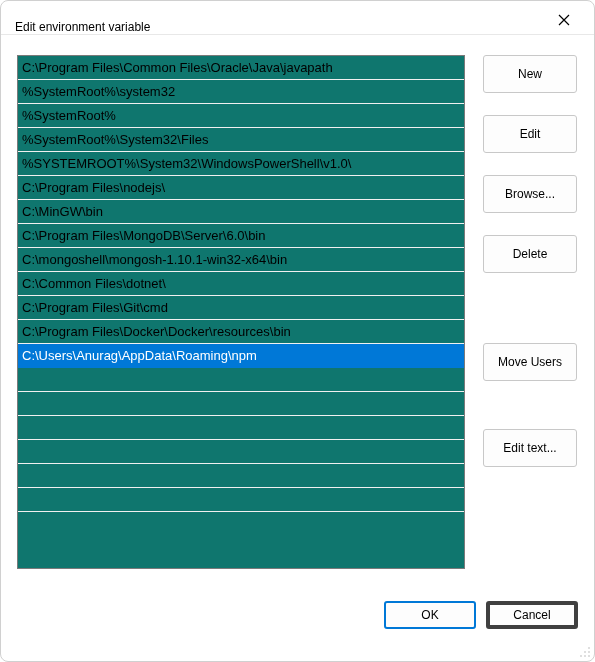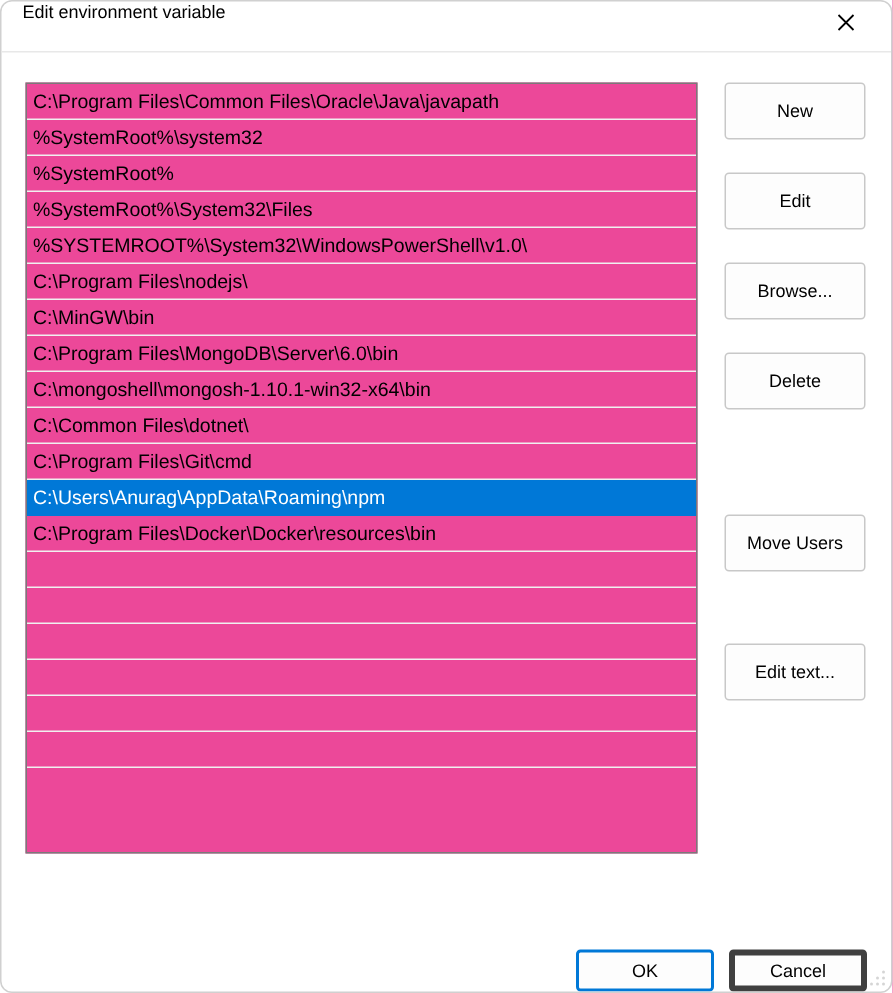--- a/index.html
+++ b/index.html
@@ -9,21 +9,21 @@
       background: #ffffff;
       width: 595px;
       height: 662px;
       overflow: hidden;
       border: 1px solid #d0d0d0;
       border-radius: 8px;
       position: relative;
     }
     .titlebar {
       display: flex;
-      align-items: flex-start;
+      align-items: flex-end;
       justify-content: space-between;
       height: 34px;
       padding: 0 10px 0 14px;
       border-bottom: 1px solid #e8e8e8;
     }
     .title { font-size: 12px; color: #000; }
     .close-btn {
       width: 40px;
       height: 28px;
       display: flex;
@@ -36,21 +36,21 @@
     .close-btn svg { width: 12px; height: 12px; }
     .content {
       display: flex;
       padding: 20px 16px 14px 16px;
       gap: 18px;
     }
     .list {
       width: 448px;
       height: 514px;
       border: 1px solid #7a7a7a;
-      background: #ec4899;
+      background: #0f766e;
       overflow: hidden;
     }
     .row {
       height: 24px;
       line-height: 24px;
       padding: 0 4px;
       font-size: 13px;
       white-space: nowrap;
       overflow: hidden;
       text-overflow: clip;
@@ -76,21 +76,21 @@
       border-radius: 3px;
       font-size: 12px;
       cursor: pointer;
       padding: 0 4px;
       white-space: nowrap;
     }
     .gap-sm { height: 22px; }
     .gap-md { height: 48px; }
     .footer {
       position: absolute;
-      bottom: 0;
+      bottom: 32px;
       right: 16px;
       display: flex;
       gap: 10px;
     }
     .footer-btn {
       width: 92px;
       height: 28px;
       border: 4px solid #404040;
       background: #fdfdfd;
       border-radius: 3px;
@@ -125,22 +125,22 @@
       <div class="row">%SystemRoot%\system32</div>
       <div class="row">%SystemRoot%</div>
       <div class="row">%SystemRoot%\System32\Files</div>
       <div class="row">%SYSTEMROOT%\System32\WindowsPowerShell\v1.0\</div>
       <div class="row">C:\Program Files\nodejs\</div>
       <div class="row">C:\MinGW\bin</div>
       <div class="row">C:\Program Files\MongoDB\Server\6.0\bin</div>
       <div class="row">C:\mongoshell\mongosh-1.10.1-win32-x64\bin</div>
       <div class="row">C:\Common Files\dotnet\</div>
       <div class="row">C:\Program Files\Git\cmd</div>
+      <div class="row">C:\Program Files\Docker\Docker\resources\bin</div>
       <div class="row selected">C:\Users\Anurag\AppData\Roaming\npm</div>
-      <div class="row">C:\Program Files\Docker\Docker\resources\bin</div>
       <div class="row empty"></div>
       <div class="row empty"></div>
       <div class="row empty"></div>
       <div class="row empty"></div>
       <div class="row empty"></div>
       <div class="row empty"></div>
       <div class="row empty" style="border-bottom: none;"></div>
     </div>
   <div class="side">
     <button class="side-btn">New</button>

